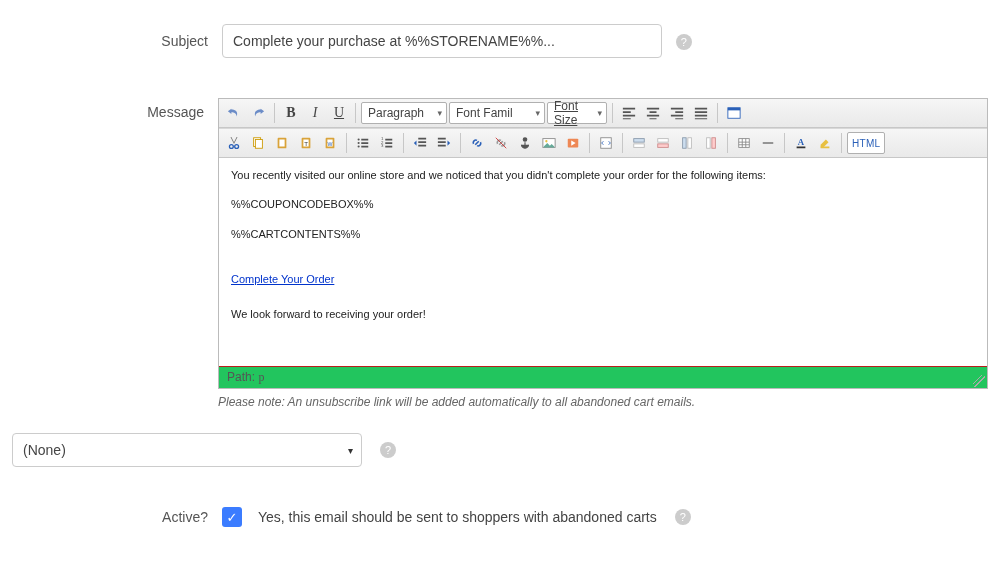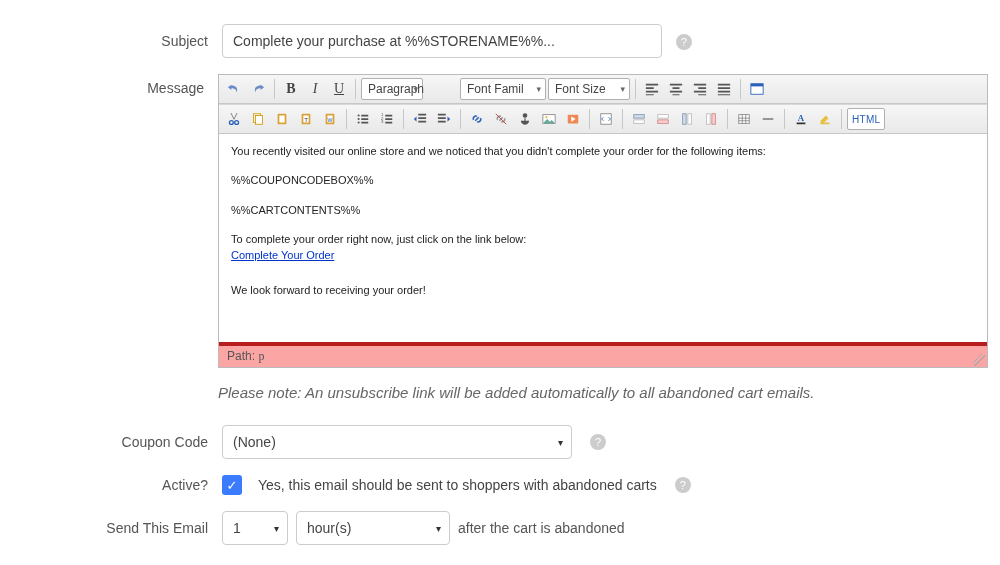--- a/index.html
+++ b/index.html
@@ -9,21 +9,21 @@
     font-size: 14px;
     color: #444;
     background: #fff;
     padding: 24px 12px 24px 12px;
   }
   .form-row {
     display: flex;
     align-items: flex-start;
     margin-bottom: 24px;
   }
-  .form-row.top { align-items: center; margin-bottom: 16px; }
+  .form-row.top { align-items: center; margin-bottom: 40px; }
   .form-label {
     width: 210px;
     text-align: right;
     padding-right: 14px;
     color: #555;
     padding-top: 6px;
   }
   .form-row.top .form-label { padding-top: 0; }
   .form-field { flex: 1; max-width: 780px; }
   .text-input {
@@ -95,23 +95,23 @@
     align-items: center;
     cursor: pointer;
   }
   .tb-select::after {
     content: "▾";
     position: absolute;
     right: 4px;
     font-size: 9px;
     color: #666;
   }
-  .tb-select.w1 { width: 62px; }
-  .tb-select.w2 { width: 86px; margin-left: 35px; }
-  .tb-select.w3 { width: 82px; }
+  .tb-select.w1 { width: 86px; }
+  .tb-select.w2 { width: 96px; }
+  .tb-select.w3 { width: 60px; text-decoration: underline; }
   .tb-label-btn {
     height: 22px;
     border: 1px solid #b0b0b0;
     background: #fff;
     font-size: 10px;
     color: #2a60b8;
     padding: 9px 4px;
     border-radius: 2px;
     display: inline-flex;
     align-items: center;
@@ -123,39 +123,39 @@
     padding: 10px 12px 30px;
     font-family: Verdana, Geneva, sans-serif;
     font-size: 11px;
     color: #222;
     min-height: 200px;
     line-height: 1.4;
   }
   .editor-body p { margin: 0 0 14px 0; }
   .editor-body a { color: #0033cc; text-decoration: underline; }
   .editor-path {
-    border-top: 4px solid #b91c1c;
-    background: #fca5a5;
+    border-top: 1px solid #b91c1c;
+    background: #22c55e;
     font-size: 12px;
     color: #555;
     padding: 3px 8px;
     position: relative;
   }
   .editor-path .resize {
     position:absolute; right:2px; bottom:1px;
     width:12px; height:12px;
     background:
       linear-gradient(135deg, transparent 6px, #aaa 6px, #aaa 7px, transparent 7px,
                               transparent 9px, #aaa 9px, #aaa 10px, transparent 10px);
   }
   .note {
     font-style: italic;
     color: #666;
-    margin-top: 16px;
-    font-size: 15px;
+    margin-top: 6px;
+    font-size: 12px;
   }
   .select-input {
     height: 34px;
     border: 1px solid #ccc;
     border-radius: 4px;
     padding: 0 28px 0 10px;
     font-size: 14px;
     color: #444;
     background: #fff;
     appearance: none;
@@ -409,35 +409,34 @@
             </svg>
           </span>
         <span class="tb-sep"></span>
         <span class="tb-label-btn">HTML</span>
       </div>
 
       <div class="editor-body">
         <p>You recently visited our online store and we noticed that you didn't complete your order for the following items:</p>
         <p>%%COUPONCODEBOX%%</p>
         <p>%%CARTCONTENTS%%</p>
-        <p><span>To complete your order right now, just click on the link below:</span><br><a href="#">Complete Your Order</a></p>
+        <p><br><a href="#">Complete Your Order</a></p>
         <p style="margin-top:20px">We look forward to receiving your order!</p>
       </div>
 
       <div class="editor-path">
         <span>Path:</span> <span style="font-family:Verdana;font-size:12px">p</span>
         <span class="resize"></span>
       </div>
     </div>
     <div class="note">Please note: An unsubscribe link will be added automatically to all abandoned cart emails.</div>
   </div>
 </div>
 
 <div class="form-row top">
-  <div class="form-label">Coupon Code</div>
   <div class="form-field inline">
     <span class="select-input w-coupon">(None)</span>
     <span class="help-icon">?</span>
   </div>
 </div>
 
 <div class="form-row top">
   <div class="form-label">Active?</div>
   <div class="form-field inline">
     <span class="checkbox">✓</span>

